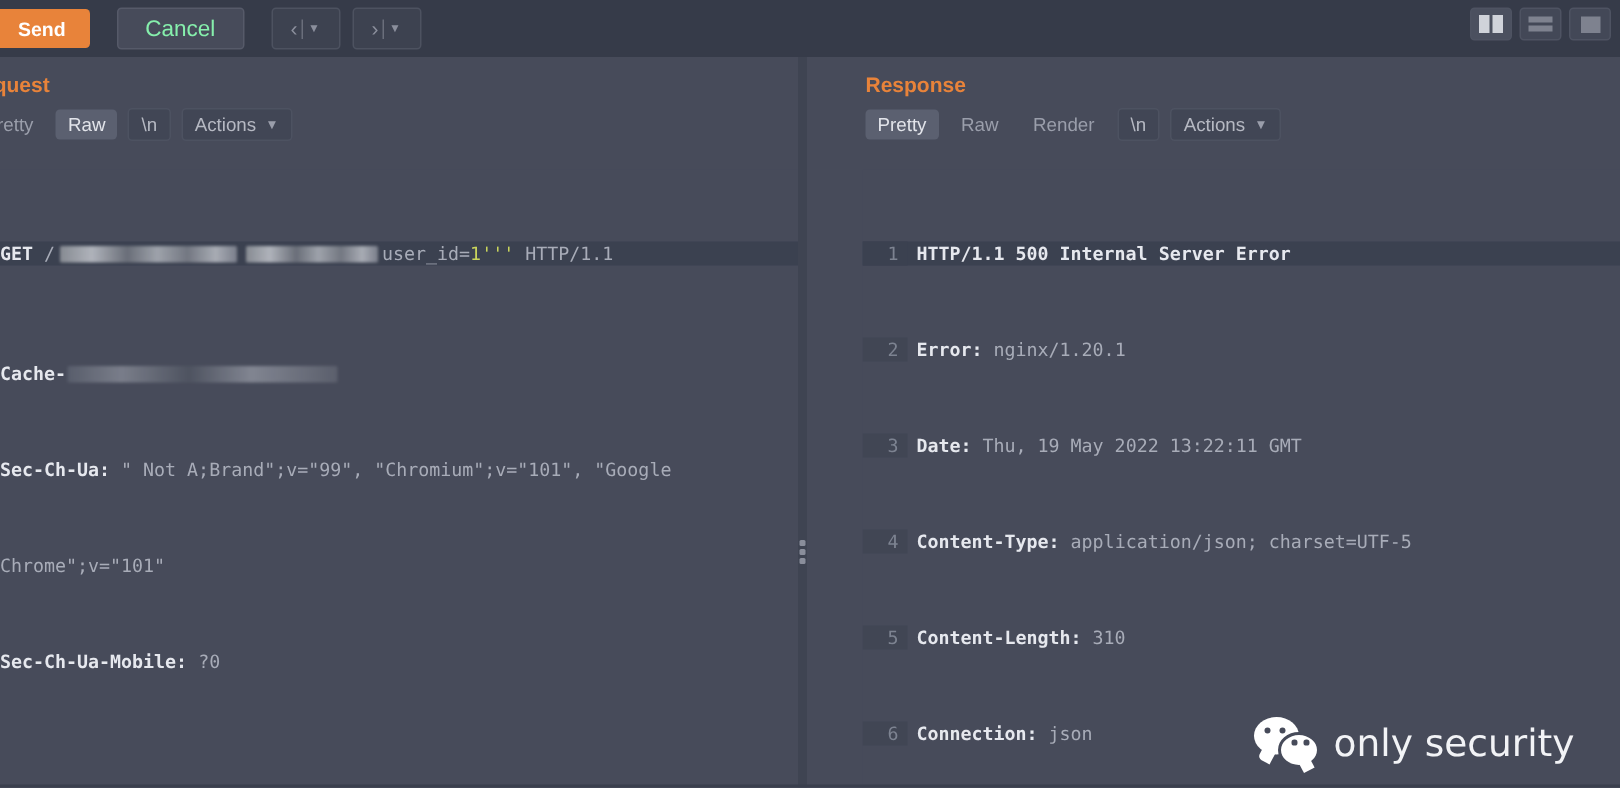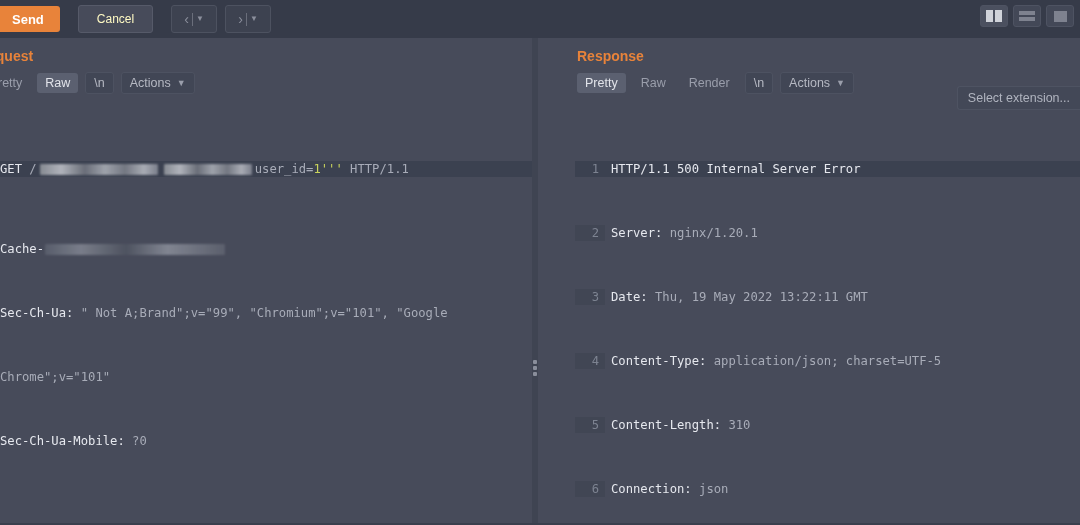--- a/index.html
+++ b/index.html
@@ -22,22 +22,22 @@
     margin-left:-4px;
     height:26px;padding:0 16px;
     background:#e8833a;color:#ffffff;
     font-size:13px;font-weight:bold;
     border:none;border-radius:3px;
     display:flex;align-items:center;justify-content:center;
     cursor:pointer;
   }
   .btn-cancel{
     margin-left:18px;height:26px;padding:0 18px;
-    background:#474b5a;color:#fef9c3;
-    font-size:12px;border:1px solid #565a69;border-radius:3px;
+    background:#474b5a;color:#86efac;
+    font-size:15px;border:1px solid #565a69;border-radius:3px;
     display:flex;align-items:center;justify-content:center;cursor:pointer;
   }
   .navgrp{margin-left:18px;display:flex;align-items:center;gap:8px;}
   .navbtn{
     height:26px;width:44px;background:#3d4250;border:1px solid #4d5260;border-radius:3px;
     display:flex;align-items:center;justify-content:center;gap:3px;cursor:pointer;
   }
   .navbtn .arrow{font-size:14px;color:#8b8f9c;line-height:1;}
   .navbtn .sep{width:1px;height:13px;background:#6a6e7b;}
   .navbtn .caret{font-size:8px;color:#8b8f9c;line-height:1;}
@@ -110,21 +110,21 @@
     width:24px;min-width:24px;text-align:right;padding-right:6px;
     color:#7d8391;background:#414654;user-select:none;
   }
   .pane-right .code .row:first-child .gutter{background:#3b4150;}
   .ln-text{padding-left:6px;flex:1;}
   .row.first{background:#3b4150;}
   .pane-left .code{padding-left:0;}
   .pane-left .ln-text{padding-left:0;}
 
   
-  .hdr{color:#e6e8ee;font-weight:normal;}
+  .hdr{color:#e6e8ee;font-weight:bold;}
   .val{color:#a8acb8;}
   .num-yellow{color:#c9d45c;}
   .quote{color:#c9d45c;}
 
   
   .rd{
     display:inline-block;vertical-align:-2px;height:11px;border-radius:1px;
     background:linear-gradient(90deg,#8d9198 0%,#babdc4 18%,#6e727c 38%,#a7abb3 55%,#787c86 72%,#b2b5bd 88%,#808490 100%);
     filter:blur(1.1px);opacity:.92;
   }
@@ -278,35 +278,34 @@
       <div class="tabbtn">Raw</div>
       <div class="tabbtn">Render</div>
       <div class="boxbtn">\n</div>
       <div class="boxbtn">
         <span>Actions</span>
         <span class="caret">▼</span>
       </div>
     </div>
 
     <div class="ext-select">
-      <div class="field">Select extension...</div>
       <div class="drop">▼</div>
     </div>
 
     <div class="editor">
       <div class="code">
 
         <div class="row first">
           <span class="gutter">1</span>
           <span class="ln-text hdr">HTTP/1.1 500 Internal Server Error</span>
         </div>
 
         <div class="row">
           <span class="gutter">2</span>
-          <span class="ln-text"><span class="hdr">Server:</span><span class="val"> </span><span class="val">nginx/1.20.1</span></span>
+          <span class="ln-text"><span class="hdr">Error:</span><span class="val"> </span><span class="val">nginx/1.20.1</span></span>
         </div>
 
         <div class="row">
           <span class="gutter">3</span>
           <span class="ln-text"><span class="hdr">Date:</span><span class="val"> </span><span class="val">Thu, 19 May 2022 13:22:11 GMT</span></span>
         </div>
 
         <div class="row">
           <span class="gutter">4</span>
           <span class="ln-text"><span class="hdr">Content-Type:</span><span class="val"> </span><span class="val">application/json; charset=UTF-5</span></span>
@@ -355,15 +354,26 @@
         
 
         
 
         
 
       </div>
     </div>
   </div>
 
+  <div class="watermark">
+    <div class="wechat">
+      <span class="big"></span>
+      <span class="sml"></span>
+      <span class="dot d1"></span>
+      <span class="dot d2"></span>
+      <span class="dot d3"></span>
+      <span class="dot d4"></span>
+    </div>
+    <div class="wm-text">only security</div>
+  </div>
 
   <div class="bottomedge"></div>
 </div>
 
 </body></html>

